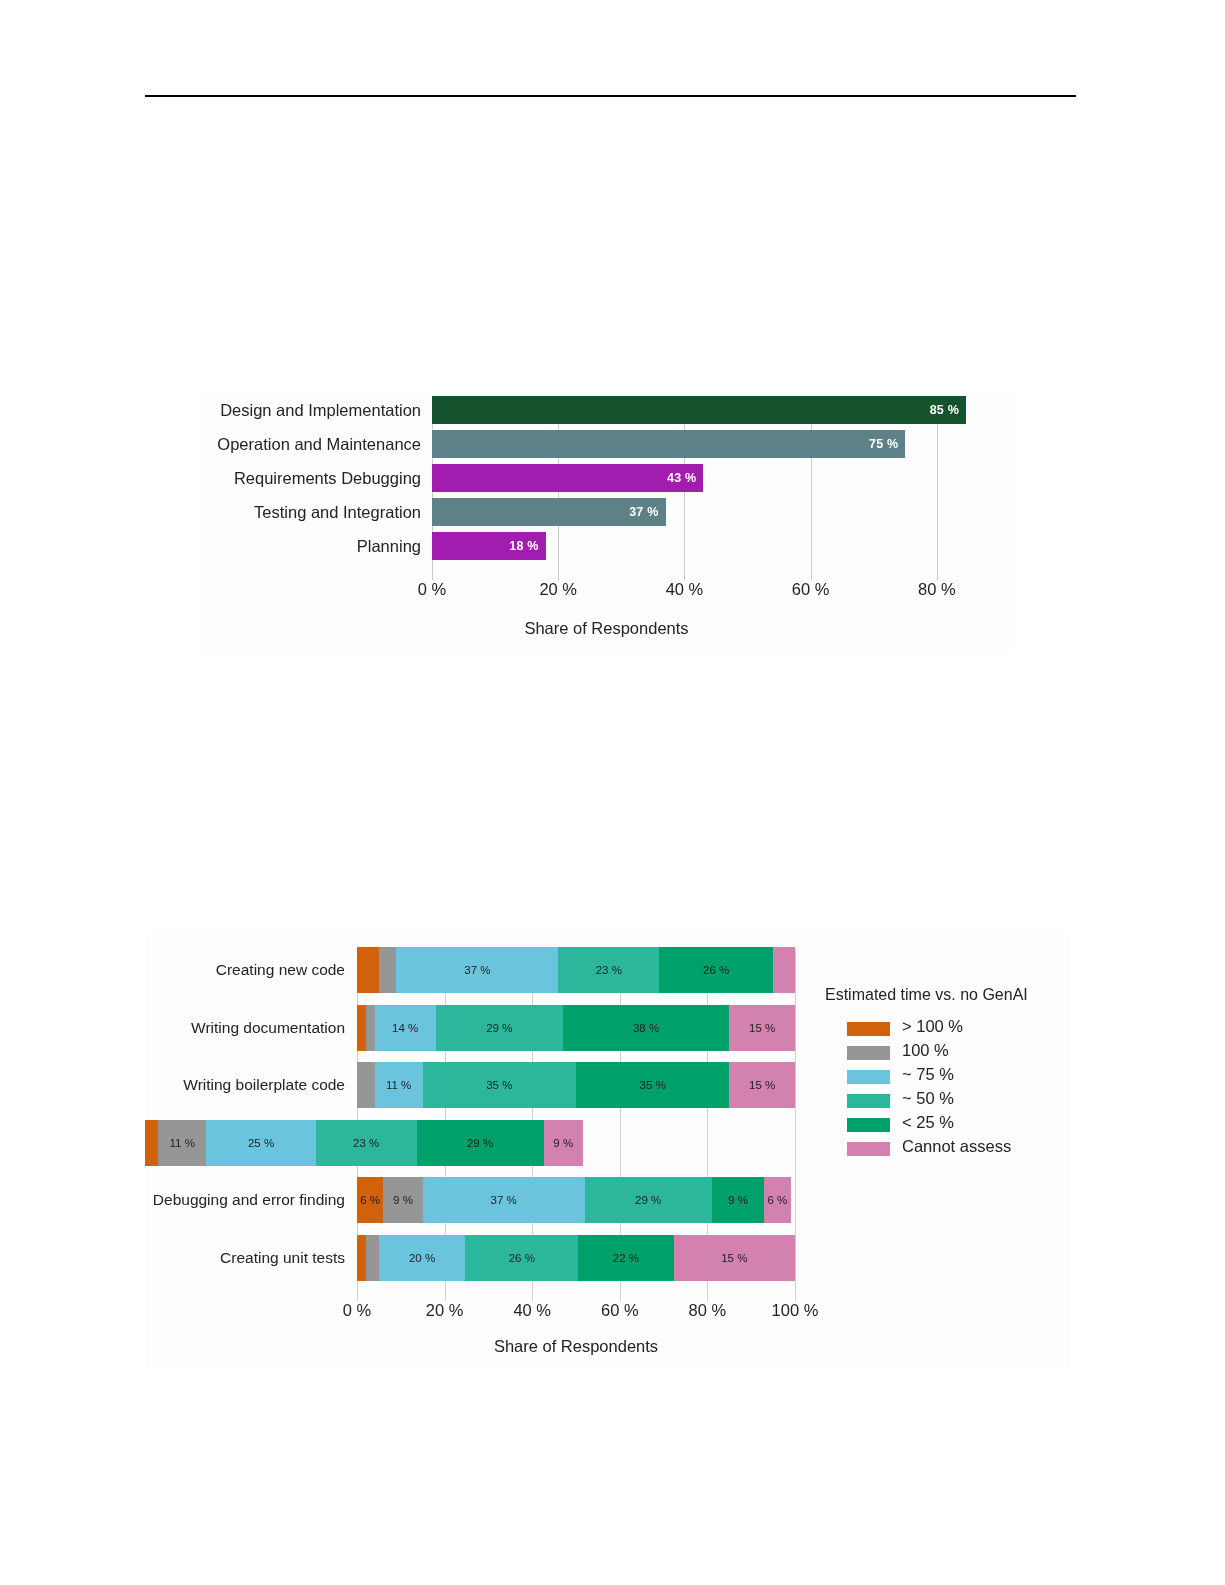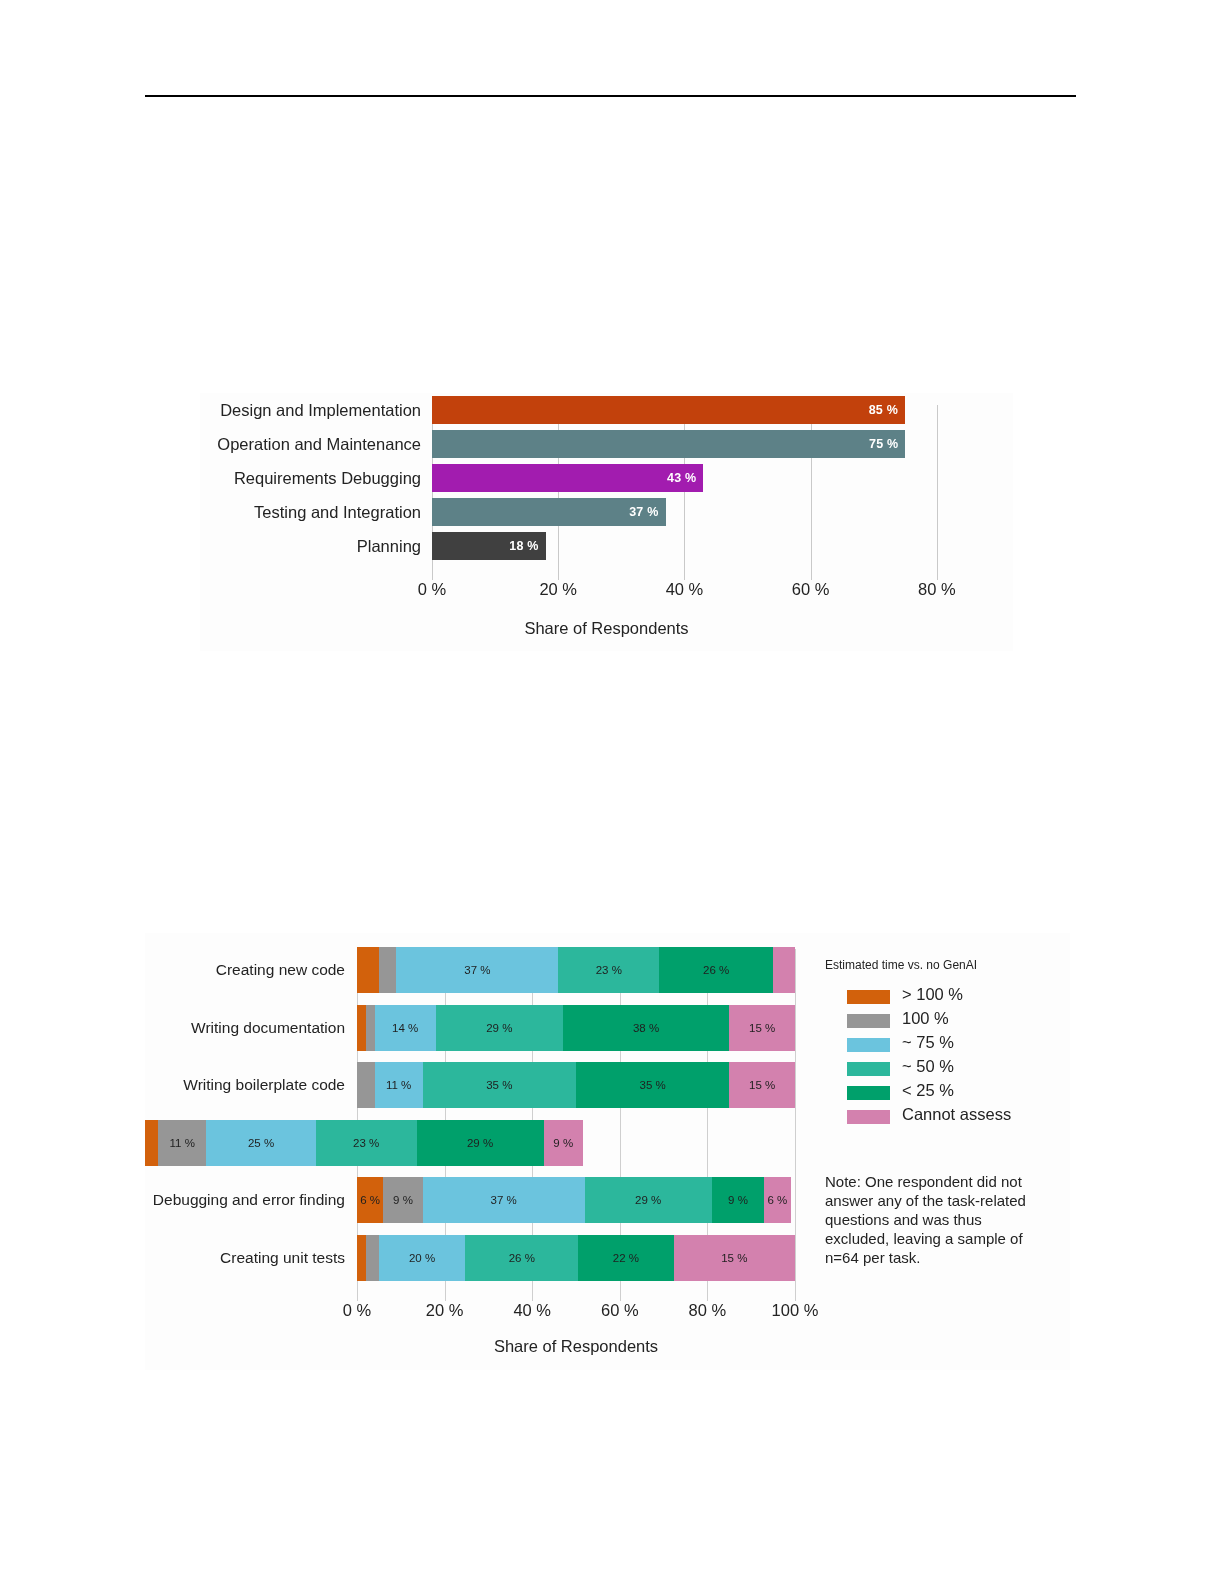--- a/index.html
+++ b/index.html
@@ -194,24 +194,25 @@
   }
 
   
   .legend {
     position: absolute;
     left: 680px;
     top: 25px;
     width: 245px;
   }
   .legend-title {
-    font-size: 12px;
+    font-size: 16px;
     color: #232323;
     margin-bottom: 8px;
     white-space: nowrap;
+    margin-top: 28px;
   }
   .legend-item {
     display: flex;
     align-items: flex-end;
     height: 24px;
   }
   .legend-swatch {
     width: 43px;
     height: 14px;
     margin-left: 22px;
@@ -243,21 +244,21 @@
       <div class="f1gl" style="left: 0px;"></div>
       <div class="f1gl" style="left: 126.222px;"></div>
       <div class="f1gl" style="left: 252.444px;"></div>
       <div class="f1gl" style="left: 378.667px;"></div>
       <div class="f1gl" style="left: 504.889px;"></div>
     </div>
   <div class="f1rows" id="f1-rows">
       <div class="f1row">
         <div class="f1label">Design and Implementation</div>
         <div class="f1track">
-          <div class="f1bar" style="width: 473px; background: #c2410c;">
+          <div class="f1bar" style="width: 534px; background: #14532d;">
             <span class="f1val">85 %</span>
           </div>
         </div>
       </div>
       <div class="f1row">
         <div class="f1label">Operation and Maintenance</div>
         <div class="f1track">
           <div class="f1bar" style="width: 473.333px; background: rgb(93, 129, 135);">
             <span class="f1val">75 %</span>
           </div>
@@ -275,21 +276,21 @@
         <div class="f1label">Testing and Integration</div>
         <div class="f1track">
           <div class="f1bar" style="width: 233.511px; background: rgb(93, 129, 135);">
             <span class="f1val">37 %</span>
           </div>
         </div>
       </div>
       <div class="f1row">
         <div class="f1label">Planning</div>
         <div class="f1track">
-          <div class="f1bar" style="width: 113.6px; background: #404040;">
+          <div class="f1bar" style="width: 113.6px; background: #a21caf;">
             <span class="f1val">18 %</span>
           </div>
         </div>
       </div>
     </div>
   <div class="f1axis" id="f1-axis">
       <div class="f1tick" style="left: 0px;">0 %</div>
       <div class="f1tick" style="left: 126.222px;">20 %</div>
       <div class="f1tick" style="left: 252.444px;">40 %</div>
       <div class="f1tick" style="left: 378.667px;">60 %</div>
@@ -472,14 +473,13 @@
           <div class="legend-swatch" style="background: rgb(0, 160, 107);"></div>
           <div class="legend-text">&lt; 25 %</div>
         </div>
         <div class="legend-item">
           <div class="legend-swatch" style="background: rgb(211, 129, 174);"></div>
           <div class="legend-text">Cannot assess</div>
         </div>
       </div>
   </div>
 
-  <div class="note">Note: One respondent did not answer any of the task-related questions and was thus excluded, leaving a sample of n=64 per task.</div>
 </div>
 
 </body></html>

